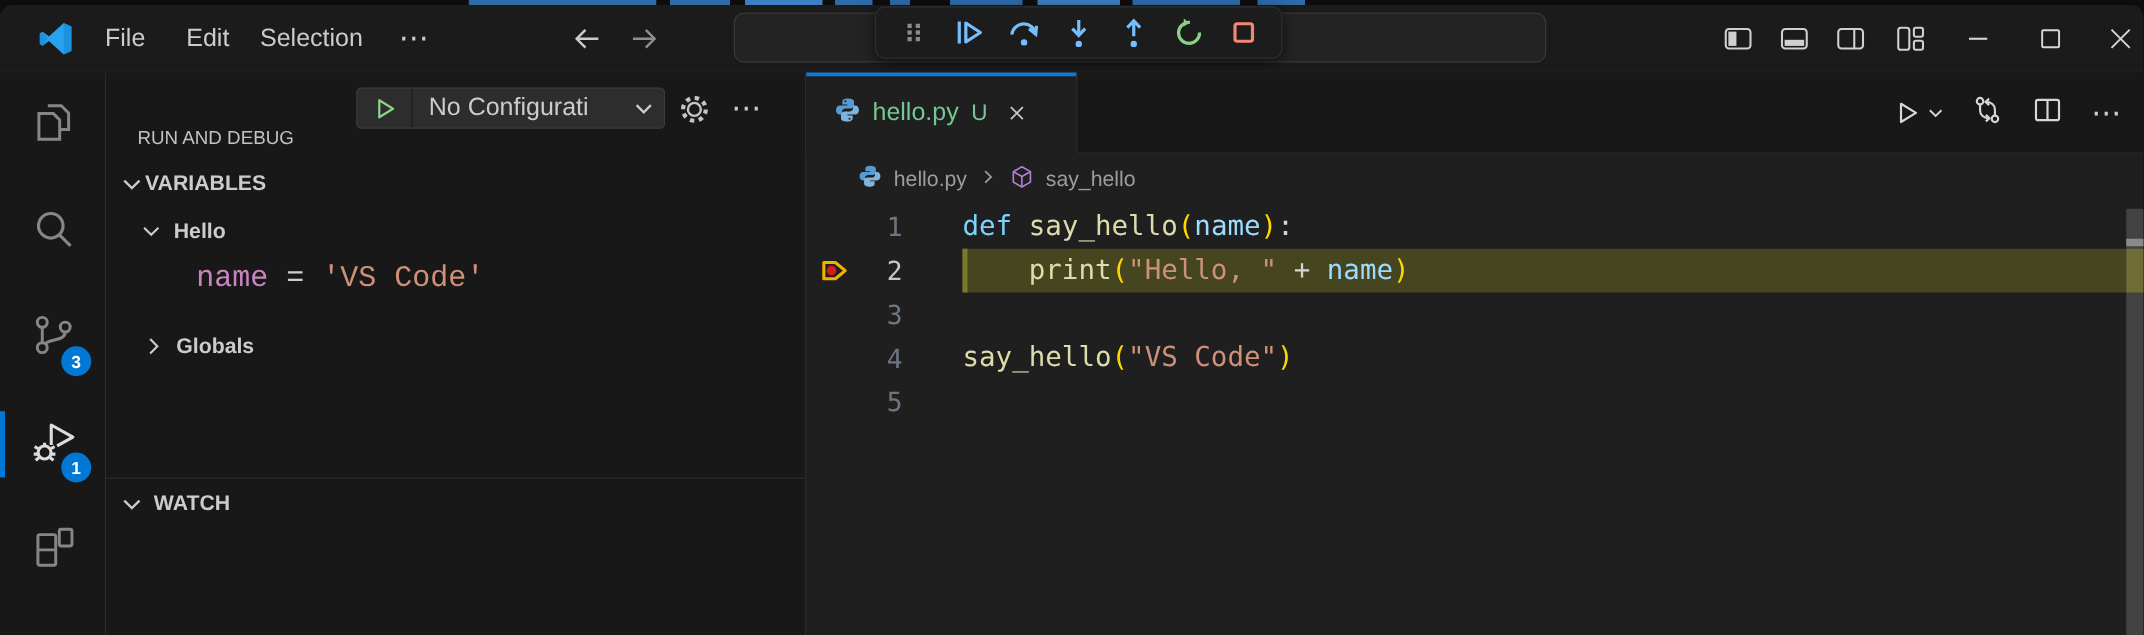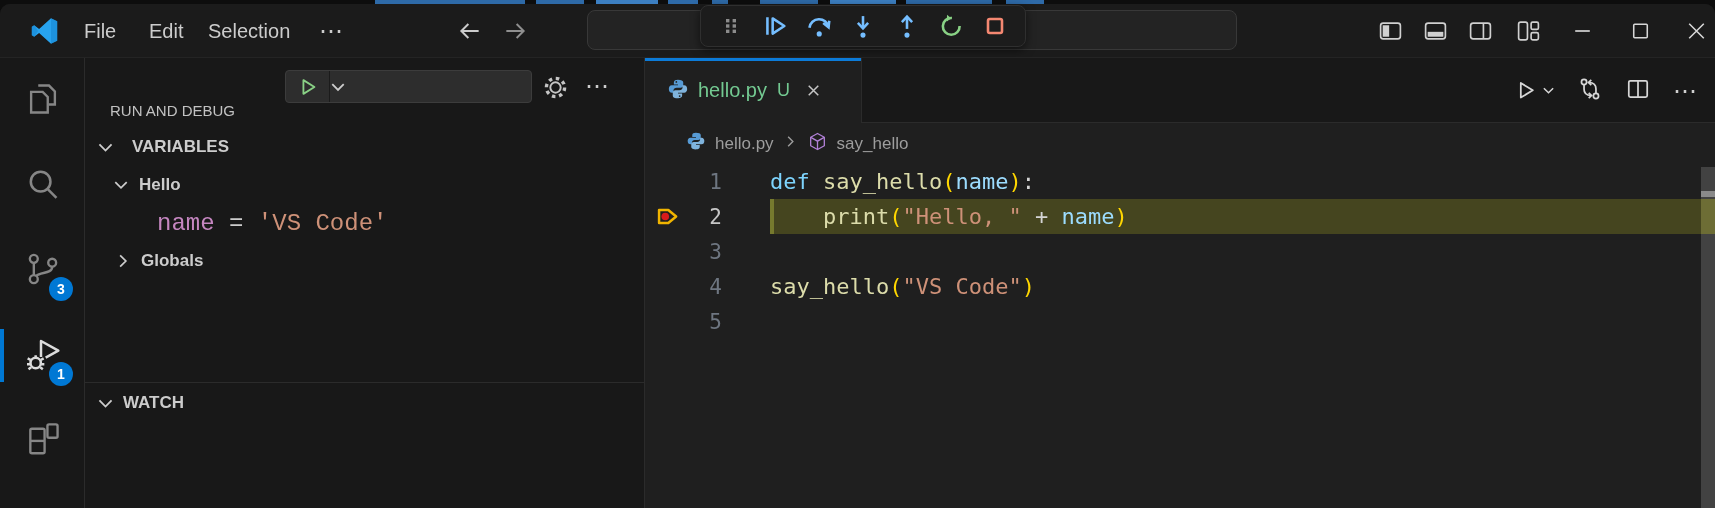--- a/index.html
+++ b/index.html
@@ -258,59 +258,60 @@
 
     <div class="sidebar">
       <div class="sb-title">RUN AND DEBUG</div>
 
       <div class="cfg-dd">
         <span class="cfg-play">
           <svg width="22" height="22" viewBox="0 0 24 24" fill="none" stroke="#89d185" stroke-width="2">
               <path d="M7 4.5L19 12 7 19.5z" stroke-linejoin="round"></path>
             </svg>
         </span>
+        <span class="cfg-label">No Configurati</span>
         <span class="cfg-chevron">
           <svg width="16" height="16" viewBox="0 0 14 14" fill="none" stroke="#cccccc" stroke-width="1.6">
               <path d="M2 4.5L7 9.5l5-5"></path>
             </svg>
         </span>
       </div>
       <div class="sb-gear">
         <svg width="27" height="27" viewBox="0 0 24 24" fill="none" stroke="#c5c5c5">
             <circle cx="12" cy="12" r="4.6" stroke-width="1.7"></circle>
             <circle cx="12" cy="12" r="8.1" stroke-width="3" stroke-dasharray="3.1 3.26"></circle>
           </svg>
       </div>
       <div class="sb-more">⋯</div>
 
       <div class="tree-row" style="top:70px;padding-left:12px">
         <span class="chev">
           <svg width="17" height="17" viewBox="0 0 14 14" fill="none" stroke="#cccccc" stroke-width="1.5">
               <path d="M2 4.5L7 9.5l5-5"></path>
             </svg>
         </span>
-        <span class="tree-label" style="margin-left:18px">VARIABLES</span>
+        <span class="tree-label" style="margin-left:2px">VARIABLES</span>
       </div>
 
       <div class="tree-row" style="top:108px;padding-left:28px">
         <span class="chev">
           <svg width="16" height="16" viewBox="0 0 14 14" fill="none" stroke="#cccccc" stroke-width="1.5">
               <path d="M2 4.5L7 9.5l5-5"></path>
             </svg>
         </span>
         <span class="tree-label" style="margin-left:10px">Hello</span>
       </div>
 
       <div class="tree-row" style="top:146px;padding-left:72px">
         <span class="var-line">
           <span style="color:#c586c0">name</span><span style="color:#cccccc"> = </span><span style="color:#ce9178">'VS Code'</span>
         </span>
       </div>
 
-      <div class="tree-row" style="top:184px;padding-left:30px">
+      <div class="tree-row" style="top:200px;padding-left:30px">
         <span class="chev">
           <svg width="16" height="16" viewBox="0 0 14 14" fill="none" stroke="#cccccc" stroke-width="1.5">
               <path d="M4.5 2L9.5 7l-5 5"></path>
             </svg>
         </span>
         <span class="tree-label" style="margin-left:10px">Globals</span>
       </div>
 
       <div class="sb-divider"></div>
 

